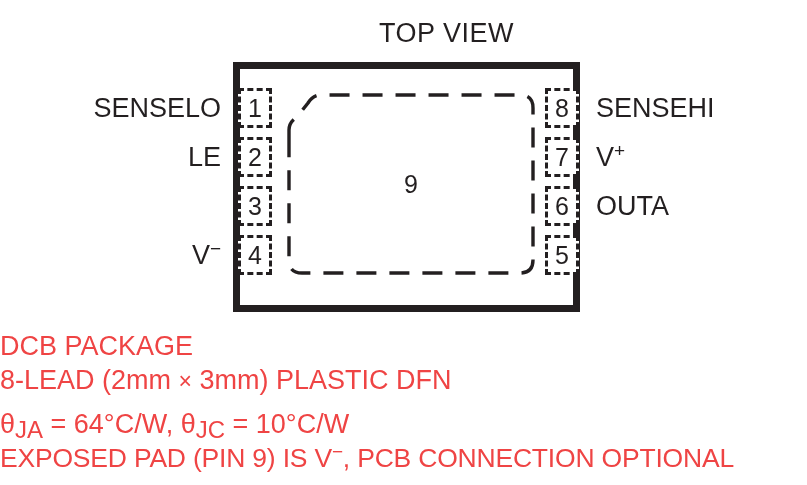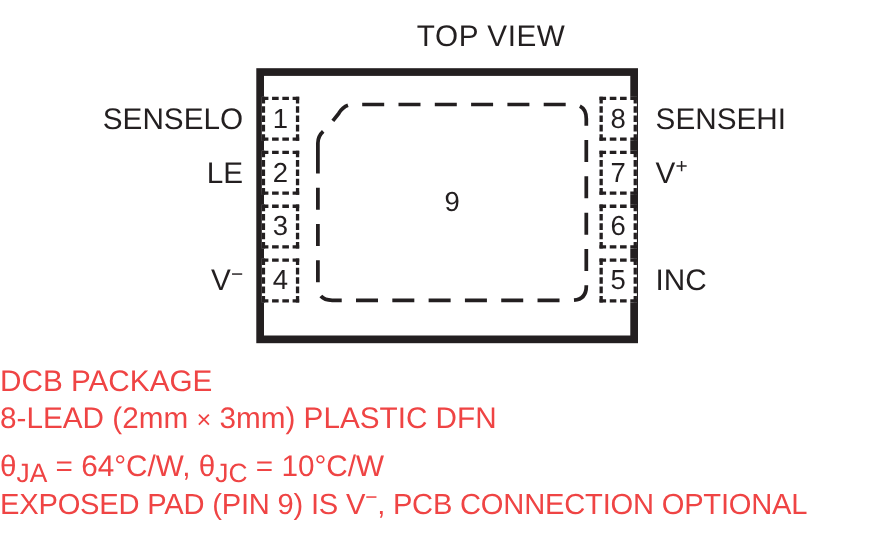--- a/index.html
+++ b/index.html
@@ -186,26 +186,26 @@
   <div class="pin-pad right pin-row-2">
     <span class="pin-number">7</span>
   </div>
   <div class="pin-label right lbl-2">
     <span>V</span><span class="sup">+</span>
   </div>
 
   <div class="pin-pad right pin-row-3">
     <span class="pin-number">6</span>
   </div>
+  <div class="pin-label right lbl-3">
+    <span>OUTA</span>
+  </div>
 
   <div class="pin-pad right pin-row-4">
     <span class="pin-number">5</span>
-  </div>
-  <div class="pin-label right lbl-4">
-    <span>INC</span>
   </div>
 
   <svg id="exposed-pad-svg" viewBox="0 0 250 184">
     <path d="M 3 46
              L 3 38
              Q 3 30 11 25
              L 22 11
              Q 27 3 35 3
              L 234 3
              Q 247 3 247 16

